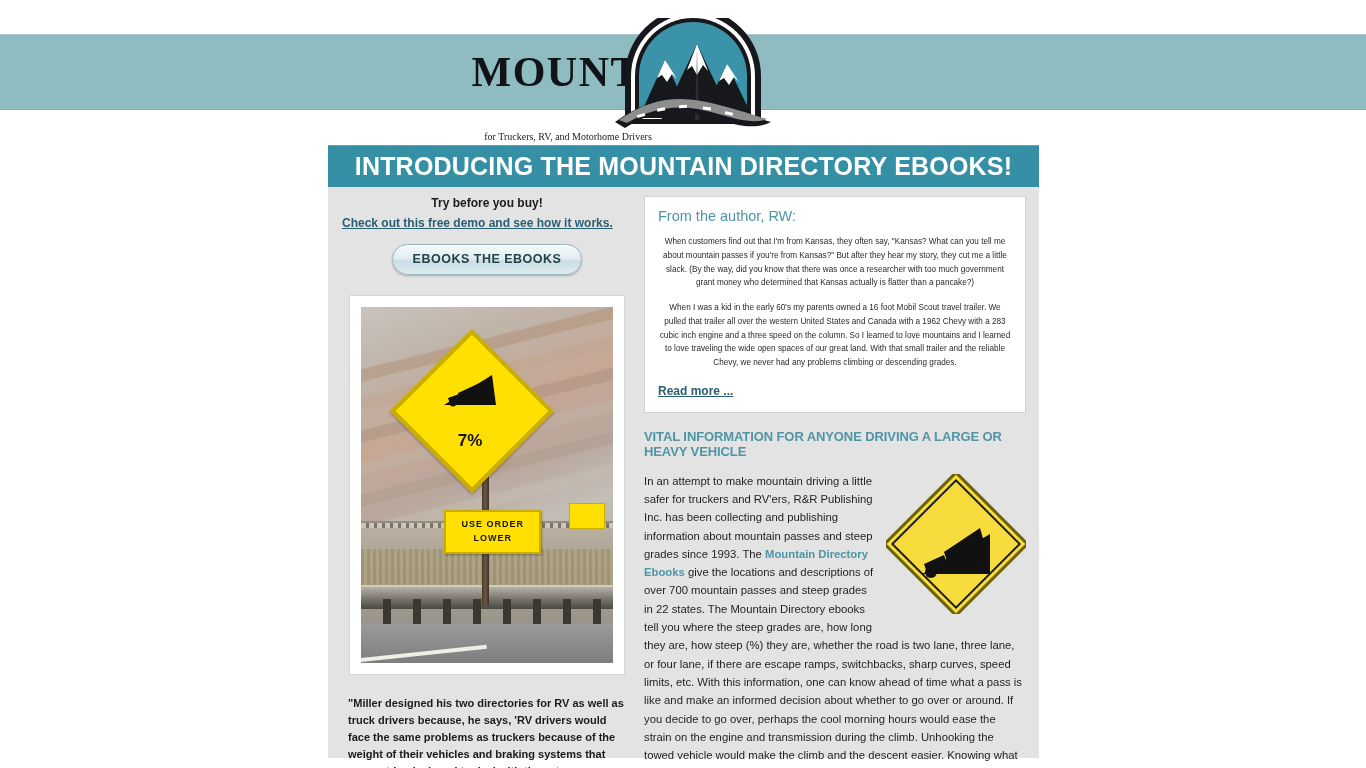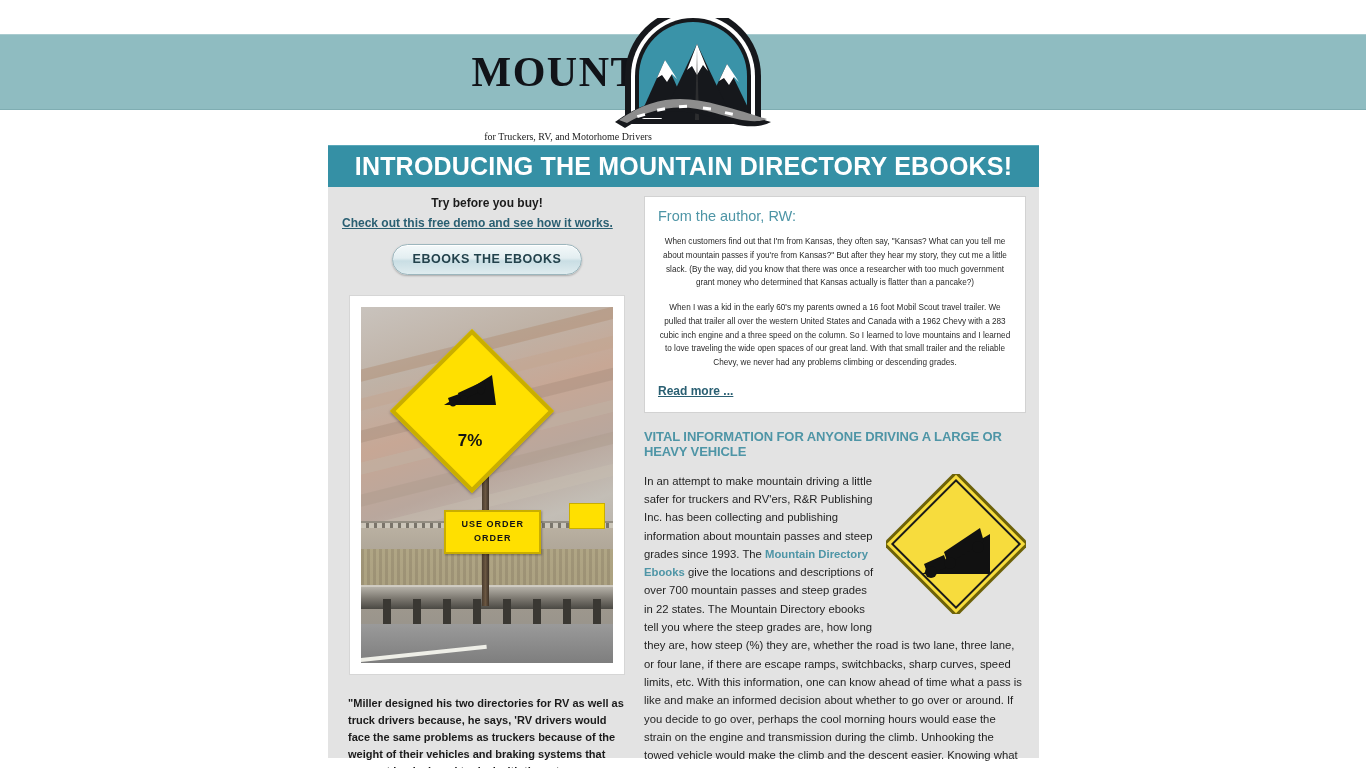--- a/index.html
+++ b/index.html
@@ -339,21 +339,21 @@
                   <circle cx="13" cy="32" r="3.4" fill="#111"></circle>
                   <circle cx="24" cy="28" r="3.4" fill="#111"></circle>
                   <circle cx="41" cy="20" r="3.4" fill="#111"></circle>
                 </svg>
                 <div class="grade-label">7%</div>
               </div>
             </div>
 
             <div class="plate">
               <div>USE ORDER</div>
-              <div>ORDER</div>
+              <div>LOWER</div>
             </div>
           </div>
         </div>
 
         <div class="quote">"Miller designed his two directories for RV as well as truck drivers because, he says, 'RV drivers would face the same problems as truckers because of the weight of their vehicles and braking systems that may not be designed to deal with the extreme conditions encountered during mountain</div>
       </div>
 
       <div class="col-right">
 
         <div class="author-box">

